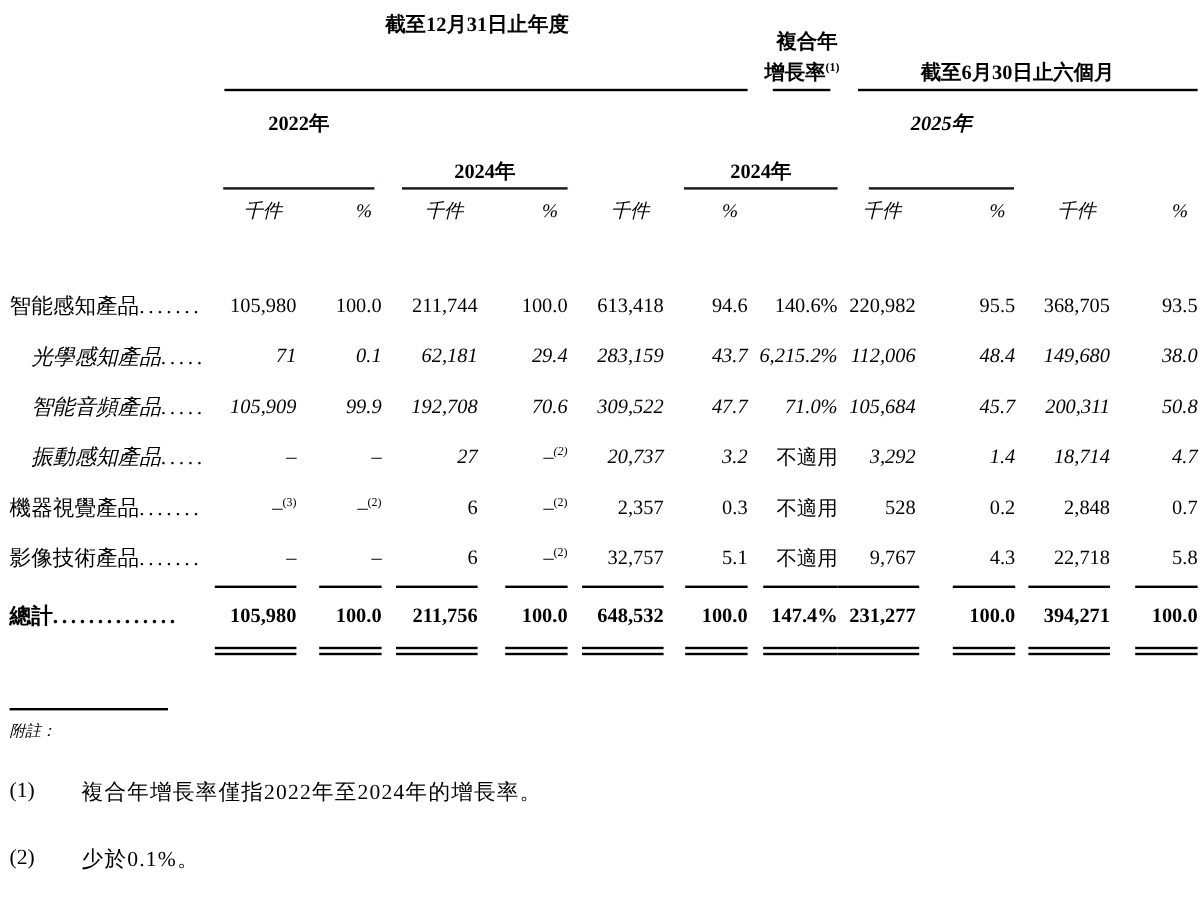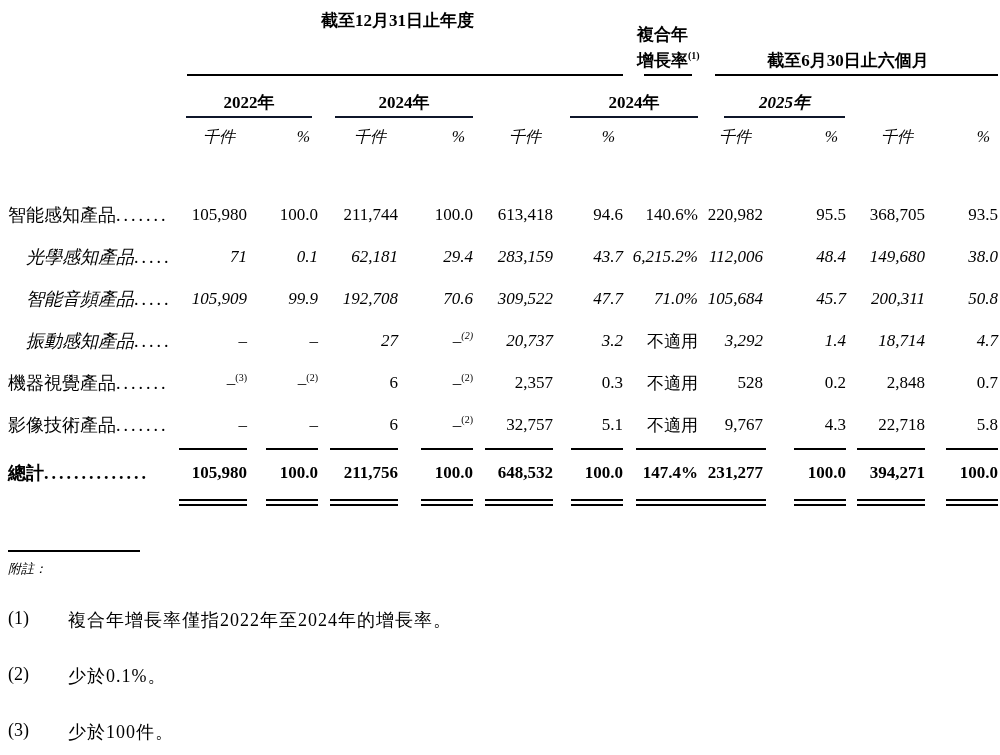--- a/index.html
+++ b/index.html
@@ -13,32 +13,32 @@
     display:grid; width:996px;
     grid-template-columns:170px 75px 71px 80px 75px 80px 70px 75px 65px 83px 79px 73px;
   }
   .sp { }
   
   .hgroup { display:flex; flex-direction:column; justify-content:flex-end; }
   .hgroup.annual { grid-column:2/8;gap:40px; }
   .hgroup.interim { grid-column:9/13; }
   .hcagr { grid-column:8/9; display:flex; flex-direction:column; justify-content:flex-end; }
   .htitle { text-align:center; font-weight:bold; font-size:17px; height:26px; line-height:26px; white-space:nowrap; }
-  .cagr-line { text-align:left; font-weight:bold; font-size:17px; height:26px; line-height:26px; padding-left:14px; white-space:nowrap; }
+  .cagr-line { text-align:right; font-weight:bold; font-size:17px; height:26px; line-height:26px; padding-left:14px; white-space:nowrap; }
   .hsup { font-size:10px; font-weight:bold; line-height:0; }
   .grule { height:2px; background:#000; }
   .grule.annual-r { margin-left:15px; }
   .grule.interim-r { margin-left:17px; }
   .cagr-rule { height:2px; background:#000; margin:0 6px 0 21px; }
   
   .yrow { margin-top:14px; }
   .ycell { grid-column:span 2; margin-left:15px; border-bottom:2px solid #0f172a; }
   .ycell .ytitle { text-align:center; font-weight:bold; font-size:17px; height:26px; line-height:26px; }
   .ycell.y1 { margin-left:14px; margin-right:6px; }
-  .ycell.y3,.ycell.y4 { margin-left:17px; }
+  .ycell.y3,.ycell.y4 { margin-left:17px;margin-top:40px; }
   .ycell.y5 { margin-left:26px; margin-right:1px;font-style:italic; }
   
   .urow { margin-top:4px; }
   .urow .c { font-style:italic; font-size:16px; height:28px; line-height:30px; }
   .uhdr { padding-right:12px; }
   .phdr { padding-right:8px; }
   
   .c { text-align:right; white-space:nowrap; }
   .it { font-style:italic; }
   .body-spacer { height:44px; }

